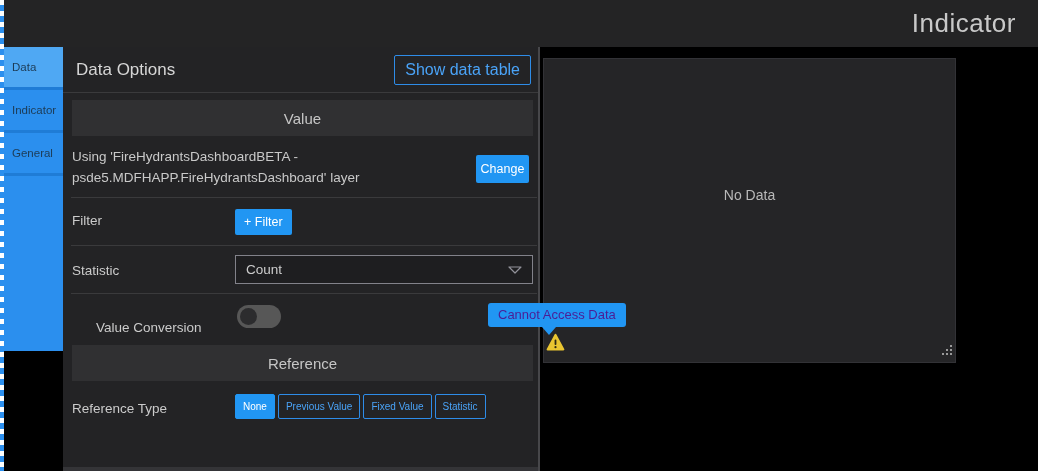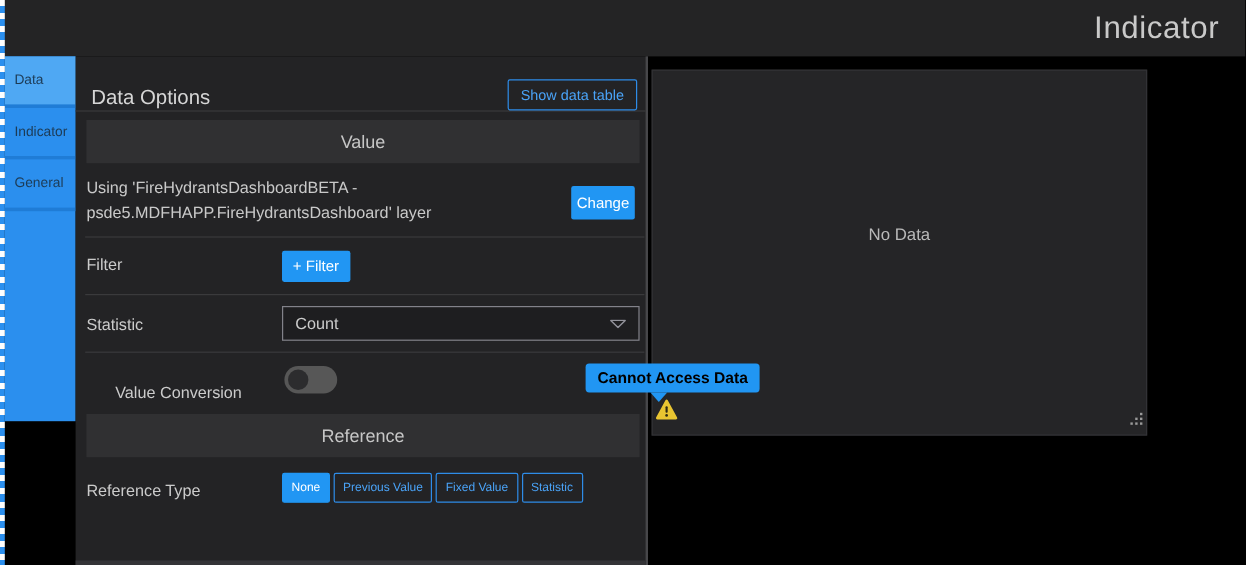--- a/index.html
+++ b/index.html
@@ -44,29 +44,29 @@
   .tab.active { background: var(--accent-light, #4fa8f3); }
   
   .panel {
     position:absolute; left:63px; top:47px; width:477px; height:424px;
     background:#232325;
     border-right:2px solid #47474a;
     color:#cbcbcb;
   }
   .panel-header {
     position:absolute; left:0; top:0; width:100%; height:46px;
-    display:flex; align-items:flex-end; justify-content:space-between;
+    display:flex; align-items:center; justify-content:space-between;
     padding:0 7px 0 13px;
     border-bottom:1px solid #3a3a3c;
   }
   .panel-title { font-size:17px; color:#d6d6d6; }
   .btn-outline {
     background:transparent;
     border:1px solid #2e8ce8; color:#4aa3f7;
-    border-radius:2px; font-size:12px;
+    border-radius:2px; font-size:16px;
     padding:5px 10px; cursor:pointer;
     font-family: "Liberation Sans", sans-serif;
   }
   .btn-solid {
     background: var(--accent-solid, #2196f3);
     border:none; color:#fff;
     border-radius:2px; font-size:12.5px;
     padding:6px 10px; cursor:pointer;
     font-family: "Liberation Sans", sans-serif;
   }
@@ -114,22 +114,22 @@
   }
   .no-data {
     position:absolute; left:0; top:128px; width:100%;
     text-align:center; color:#b9b9b9; font-size:14px;
   }
   .warning-icon { position:absolute; left:2px; bottom:6px; cursor:pointer; }
   .resize-grip { position:absolute; right:2px; bottom:2px; cursor:nwse-resize; }
   
   .tooltip {
     position:absolute; left:488px; top:303px; z-index:40;
-    background:var(--accent-solid,#2196f3); color:#000000;
-    font-size:13px; font-weight:700;
+    background:var(--accent-solid,#2196f3); color:#4c1d95;
+    font-size:13px; font-weight:400;
     padding:4px 10px 5px 10px; border-radius:3px;
     white-space:nowrap;
   }
   .tooltip-tail {
     position:absolute; left:54px; bottom:-8px;
     width:0; height:0;
     border-left:7px solid transparent;
     border-right:7px solid transparent;
     border-top:8px solid var(--accent-solid,#2196f3);
   }

